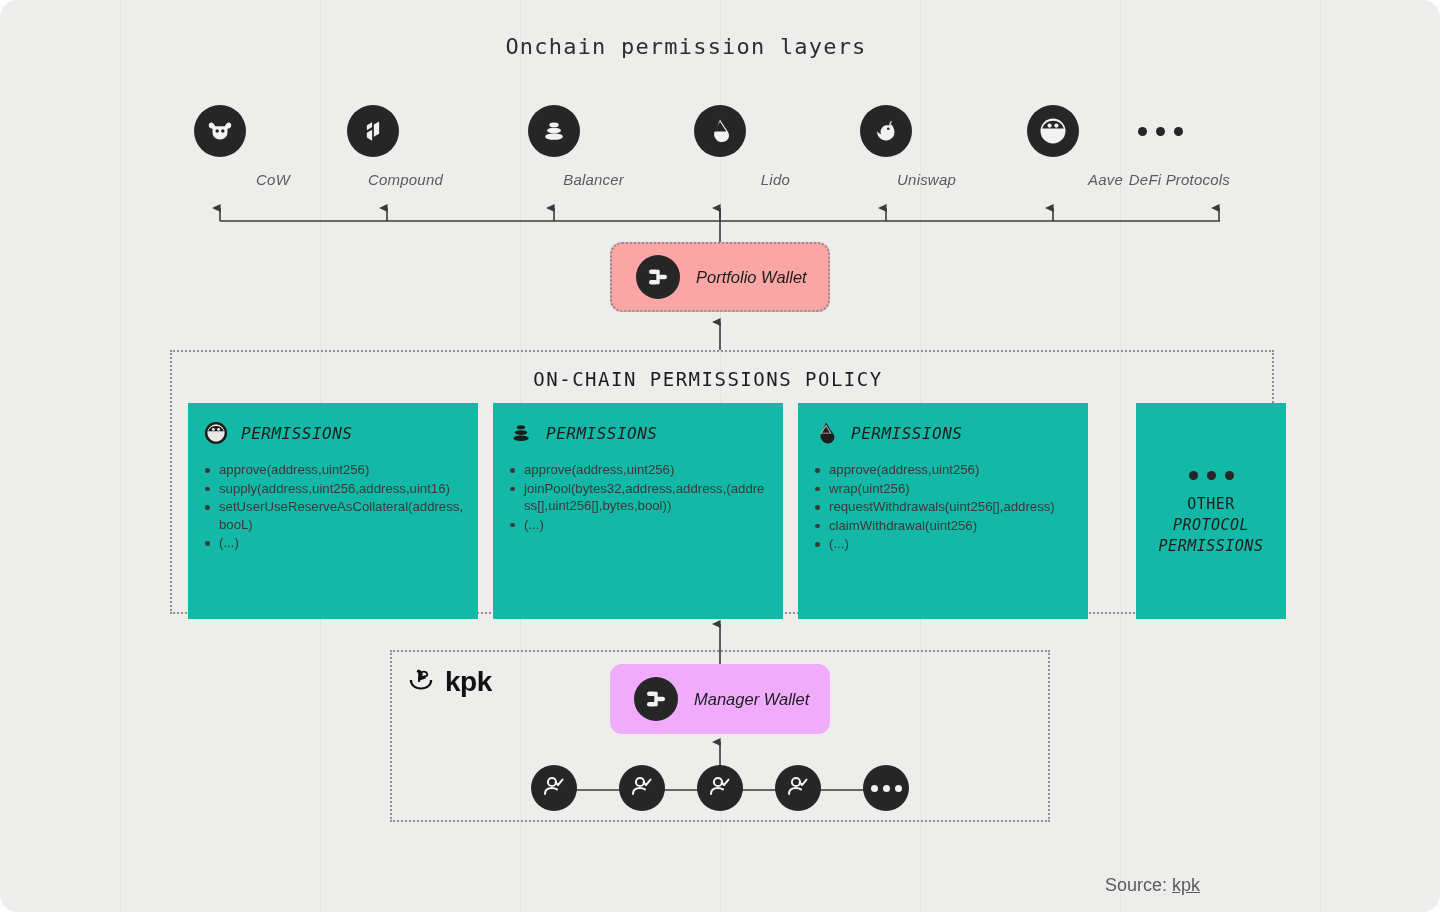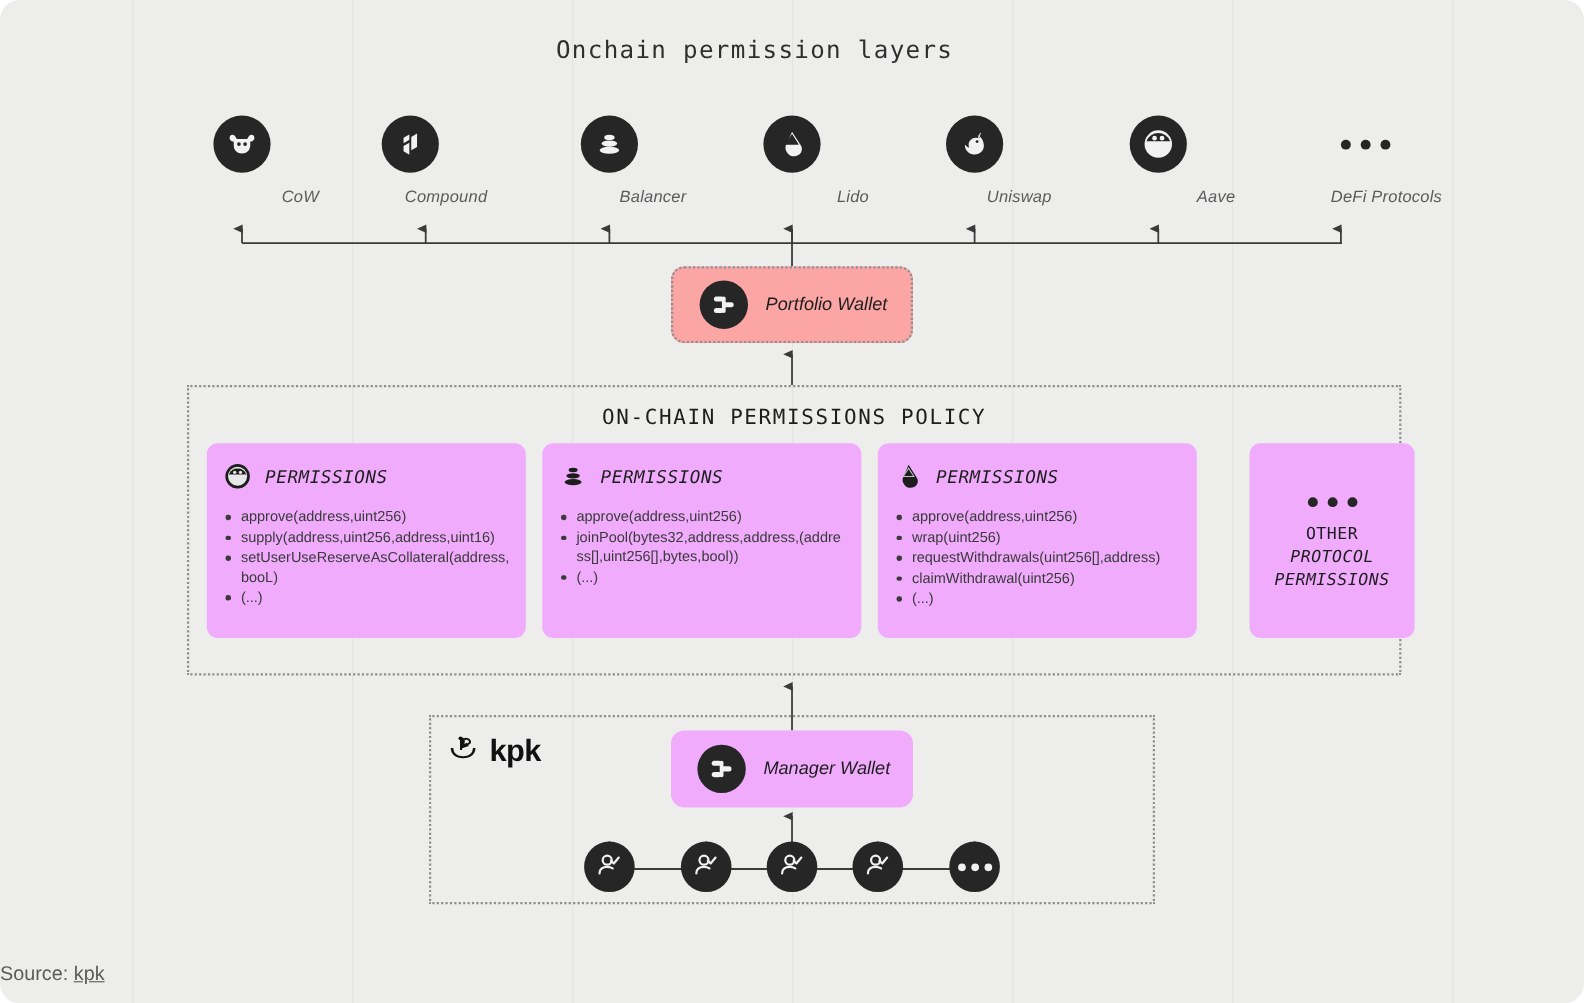--- a/index.html
+++ b/index.html
@@ -102,34 +102,33 @@
   
   #policy-panel {
     position: absolute;
     left: 170px; top: 350px;
     width: 1104px; height: 264px;
     border: 2px dotted #8e8e8e;
     background: transparent;
   }
   #policy-title {
     position: absolute;
-    top: 368px; left: 170px; width: 1104px;
+    top: 368px; left: 156px; width: 1104px;
     text-align: center;
     font-family: "DejaVu Sans Mono", "Liberation Mono", monospace;
     font-size: 19px;
     letter-spacing: 1.5px;
     color: #1d1d1d;
   }
   .perm-card {
     position: absolute;
     top: 403px;
-    height: 177px;
-    background: #f0abfc;
+    height: 216px;
+    background: #14b8a6;
     padding: 16px 14px 10px 14px;
-    border-radius: 10px;
   }
   .perm-head {
     display: flex; align-items: center; gap: 11px;
     margin-bottom: 14px;
   }
   .perm-head .ph-ico {
     width: 28px; height: 28px; flex: 0 0 28px;
     display: flex; align-items: center; justify-content: center;
   }
   .perm-head .ph-title {
@@ -194,21 +193,21 @@
     background: #262626;
     display: flex; align-items: center; justify-content: center;
   }
   .member .mdots { display: flex; gap: 5px; }
   .member .mdots i { width: 7px; height: 7px; border-radius: 50%; background: #f2f2f2; display: block; }
 
   
   #source {
     position: absolute;
     bottom: 16px; left: 0; width: 1200px;
-    text-align: left;
+    text-align: right;
     font-size: 18px;
     color: #5b5b5b;
   }
   #source .src-link { text-decoration: underline; color: #5b5b5b; }
 </style>
 </head>
 <body>
 
 <div id="canvas">
 
@@ -315,21 +314,21 @@
       <svg width="34" height="34" viewBox="0 0 34 34">
         <circle cx="17" cy="17" r="12.5" fill="#f2f2f2"></circle>
         <path d="M6.2 14.4 A11.5 11.5 0 0 1 27.8 14.4 Z" fill="#262626"></path>
         <circle cx="13.6" cy="11.6" r="2.1" fill="#f2f2f2"></circle>
         <circle cx="20.4" cy="11.6" r="2.1" fill="#f2f2f2"></circle>
       </svg>
     </div>
     <div class="plabel">Aave</div>
   </div>
 
-  <div class="proto" style="left:1171px">
+  <div class="proto" style="left:1090px">
     <div class="badge plain">
       <span class="dots3">
           <i></i>
           <i></i>
           <i></i>
         </span>
     </div>
     <div class="plabel">DeFi Protocols</div>
   </div>
 

